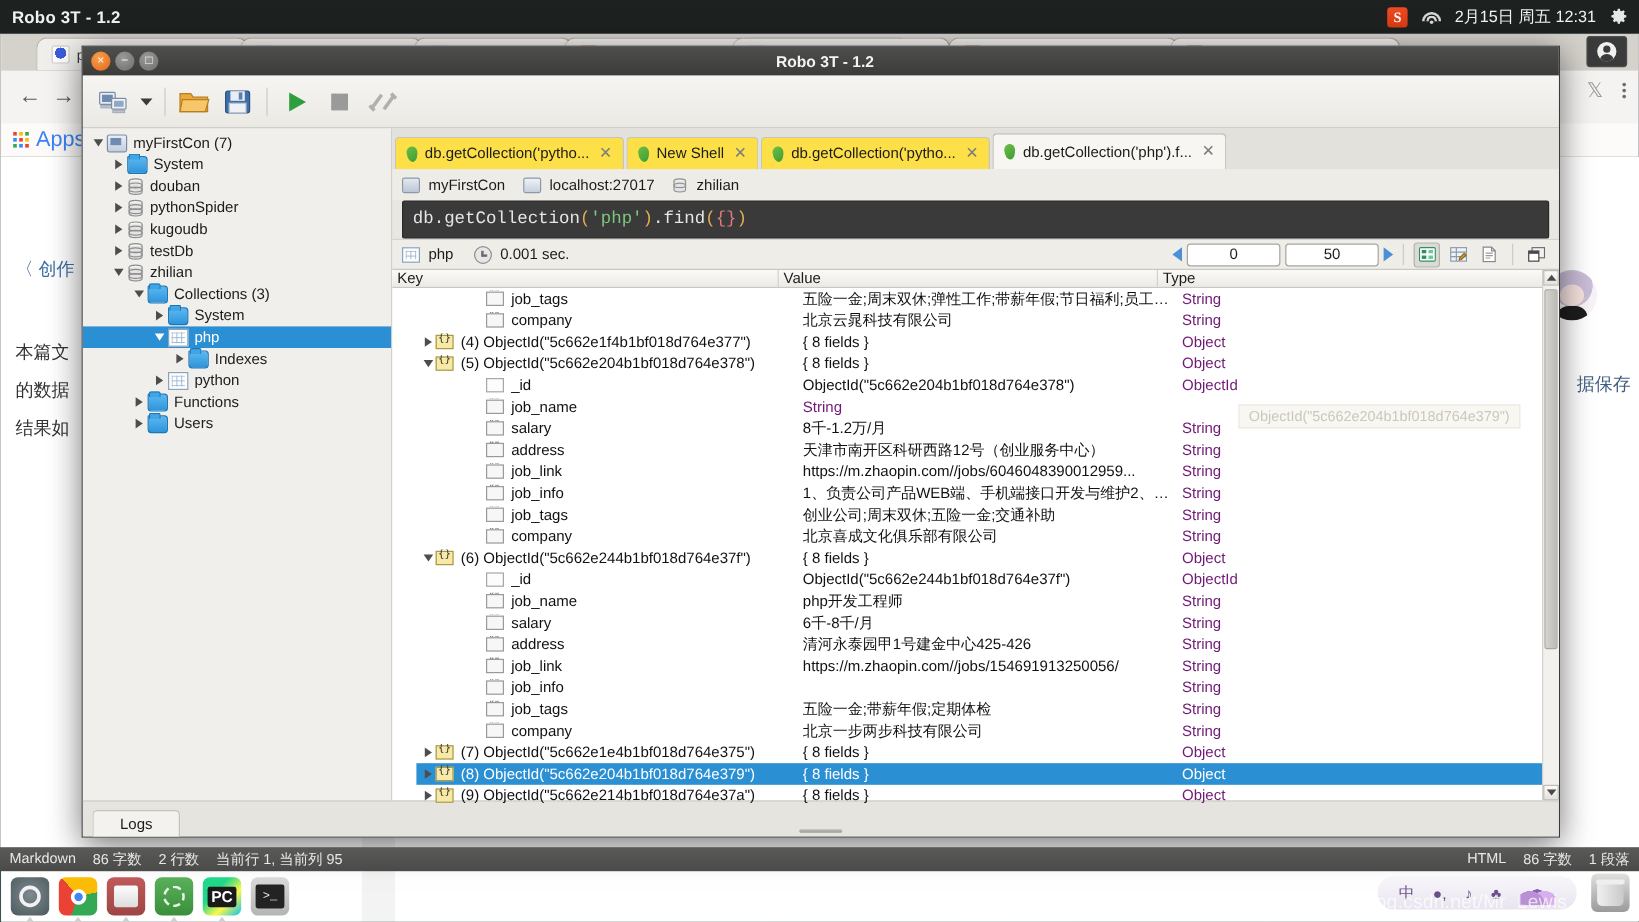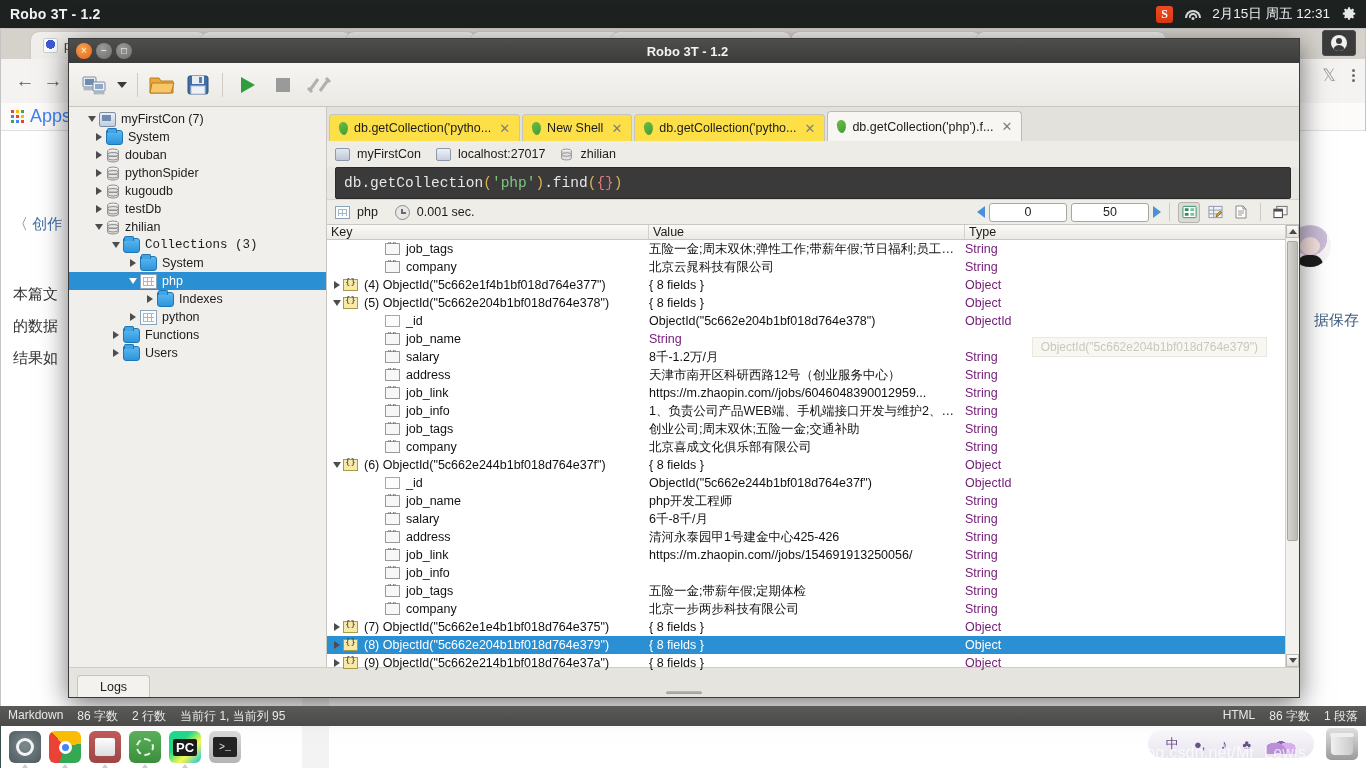--- a/index.html
+++ b/index.html
@@ -214,21 +214,21 @@
   .vbtn { width: 22px; height: 21px; border-radius: 3px; display: flex; align-items: center; justify-content: center; }
   .vbtn.on { background: #dcdad4; border: 1px solid #b5b3ad; }
 
   
   .tablewrap { flex: 1; display: flex; min-height: 0; background: #fff; }
   .thead { height: 20px; background: linear-gradient(180deg,#fbfaf8,#eceae5); border-bottom: 1px solid #c9c7c2; display: flex; font-size: 12.5px; color: #1c1c1c; }
   .th { display: flex; align-items: center; padding-left: 4px; border-right: 1px solid #d3d1cc; }
   .th-key { width: 322px; }
   .th-val { width: 316px; }
   .th-type { flex: 1; border-right: none; }
-  .tbody { position: relative; }
+  .tbody { position: relative; margin-left: 20px; }
   .trow { height: 18px; display: flex; align-items: center; font-size: 12.5px; color: #111; white-space: nowrap; }
   .trow.sel { background: #2b8fd4; color: #fff; }
   .cell-key { width: 322px; display: flex; align-items: center; overflow: hidden; }
   .cell-val { width: 316px; overflow: hidden; text-overflow: ellipsis; padding-right: 6px; }
   .cell-type { flex: 1; color: #701a75; overflow: hidden; }
   .trow.sel .cell-type { color: #fff; }
   .row-tw { width: 13px; display: flex; align-items: center; justify-content: center; flex: 0 0 auto; }
   .kic { width: 15px; height: 12px; margin-right: 6px; flex: 0 0 auto; border: 1px solid #9a9a9a; background: #fbfbfb; position: relative; }
   .kic-str { background: #f7f7f7; }
   .kic-str::after { content: '""'; position: absolute; left: 1px; top: -4px; font-size: 9px; color: #555; font-family: "DejaVu Sans Mono", monospace; letter-spacing: -1px; }
@@ -475,21 +475,21 @@
         <svg width="26" height="24" viewBox="0 0 26 24">
           <path d="M4 17 L12 6 M14 18 L22 7" stroke="#b0b0b0" stroke-width="3" fill="none"></path>
           <path d="M2 15 l4 4 M24 9 l-4 -4" stroke="#b0b0b0" stroke-width="3" fill="none"></path>
         </svg>
       </div>
     </div>
 
     <div class="robo-body">
 
       <div class="robo-sidebar" id="tree">
-          <div class="tree-row" style="padding-left: 16px;">
+          <div class="tree-row" style="padding-left: 6px;">
             <span class="twisty">
               <span class="tw-d"></span>
             </span>
             <span class="ticon ic-server"></span>
             <span>myFirstCon (7)</span>
           </div>
           <div class="tree-row" style="padding-left: 23px;">
             <span class="twisty">
               <span class="tw-r"></span>
             </span>
@@ -549,21 +549,21 @@
               <span class="tw-d"></span>
             </span>
             <span class="ticon ic-db"><svg width="14" height="15" viewBox="0 0 14 15">
                 <ellipse cx="7" cy="3" rx="5.4" ry="2" fill="#f4f4f4" stroke="#8e8e8e"></ellipse>
                 <path d="M1.6 3v9c0 1.1 2.4 2 5.4 2s5.4-.9 5.4-2V3" fill="#e4e4e4" stroke="#8e8e8e"></path>
                 <ellipse cx="7" cy="6.5" rx="5.4" ry="2" fill="none" stroke="#8e8e8e"></ellipse>
                 <ellipse cx="7" cy="10" rx="5.4" ry="2" fill="none" stroke="#8e8e8e"></ellipse>
               </svg></span>
             <span>zhilian</span>
           </div>
-          <div class="tree-row" style="padding-left: 40px; font-family: Liberation Mono, monospace;">
+          <div class="tree-row" style="padding-left: 40px;">
             <span class="twisty">
               <span class="tw-d"></span>
             </span>
             <span class="ticon ic-folder"></span>
             <span>Collections (3)</span>
           </div>
           <div class="tree-row" style="padding-left: 57px;">
             <span class="twisty">
               <span class="tw-r"></span>
             </span>

